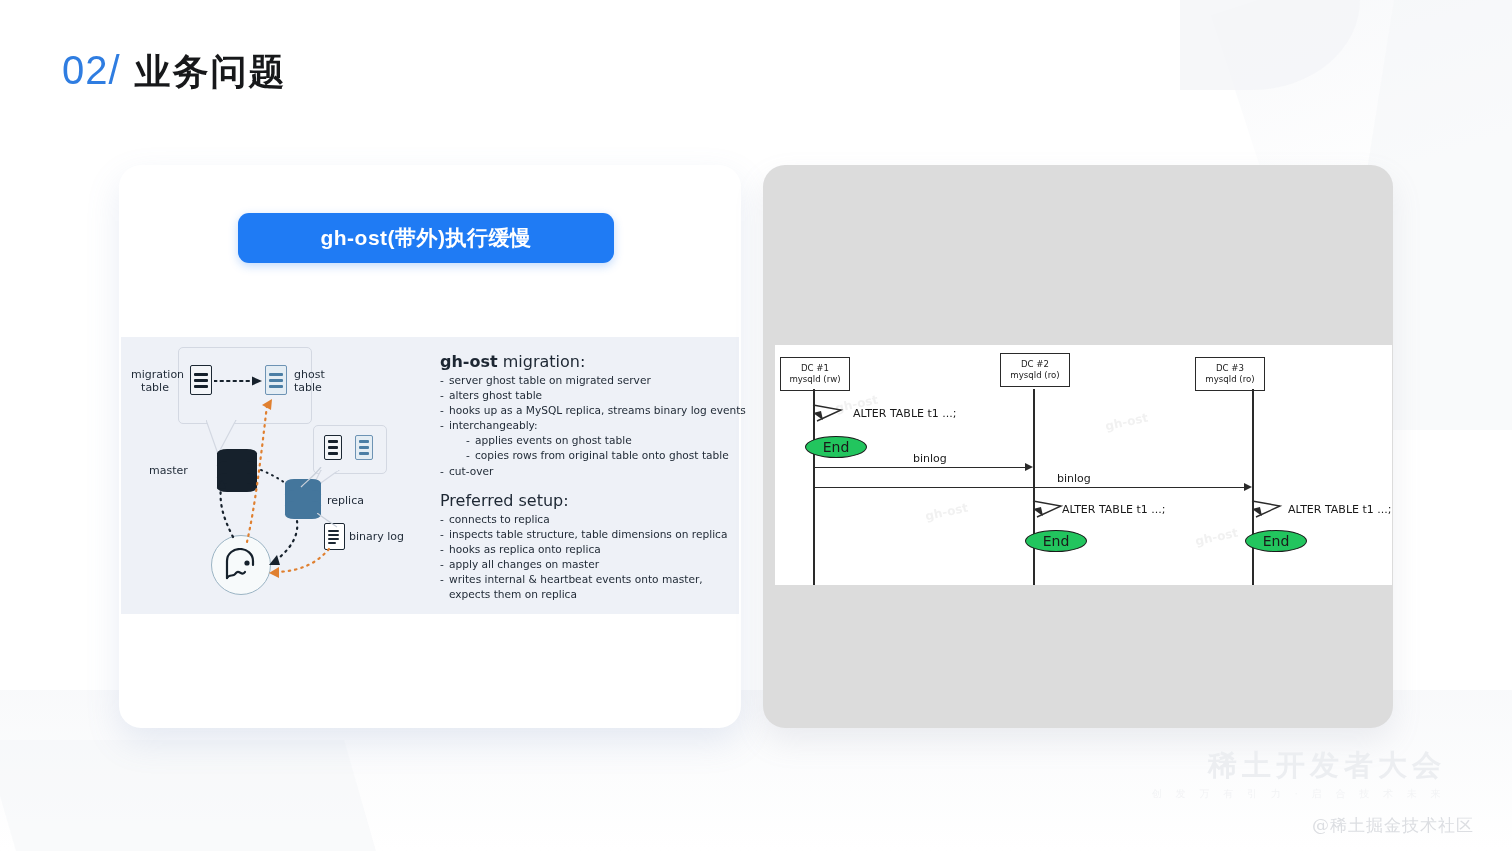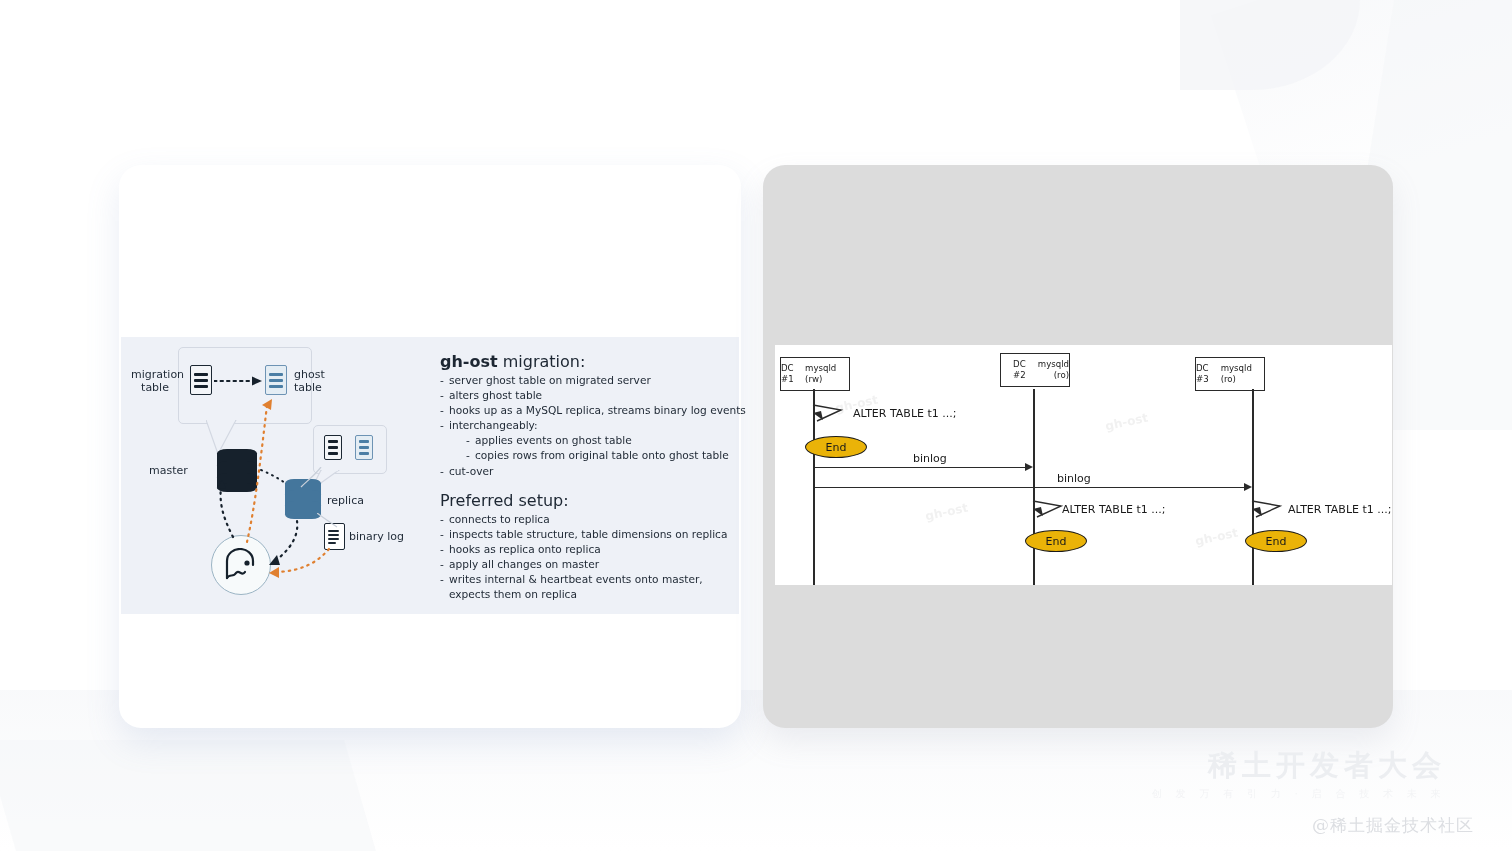--- a/index.html
+++ b/index.html
@@ -77,31 +77,31 @@
   #ghost-text li{font-size:10.6px;line-height:15.1px;white-space:nowrap;}
   #ghost-text li .d{display:inline-block;width:9px;}
   #ghost-text li.sub{padding-left:26px;}
   #ghost-text .gap{height:12px;}
   #ghost-text .cont{padding-left:9px;}
 
   
   #seq{position:absolute;left:775px;top:345px;width:617px;height:240px;background:#ffffff;overflow:hidden;}
   .lifeline{position:absolute;width:1.6px;background:#2a2a2a;}
   .dcbox{position:absolute;border:1.4px solid #2a2a2a;background:#fff;
-         display:flex;flex-direction:row;align-items:center;justify-content:center;
+         display:flex;flex-direction:column;align-items:center;justify-content:center;
          font-size:8.6px;line-height:11px;color:#1a1a1a;
          font-family:"DejaVu Sans","Liberation Sans",sans-serif;}
   .msgline{position:absolute;height:1.4px;background:#2a2a2a;}
   .arrowhead{position:absolute;width:0;height:0;
     border-top:4px solid transparent;border-bottom:4px solid transparent;border-left:8px solid #2a2a2a;}
   .msglabel{position:absolute;font-size:11px;color:#1a1a1a;
             font-family:"DejaVu Sans","Liberation Sans",sans-serif;white-space:nowrap;}
-  .endell{position:absolute;border:1.5px solid #1a1a1a;border-radius:50%;background:#eab308;
+  .endell{position:absolute;border:1.5px solid #1a1a1a;border-radius:50%;background:#22c55e;
           display:flex;align-items:center;justify-content:center;
-          font-size:11px;color:#1a1a1a;font-family:"DejaVu Sans","Liberation Sans",sans-serif;}
+          font-size:14px;color:#1a1a1a;font-family:"DejaVu Sans","Liberation Sans",sans-serif;}
   .selfcall{position:absolute;}
   .seqwm{position:absolute;font-size:12px;color:#f1f1f1;font-weight:700;
          font-family:"DejaVu Sans",sans-serif;user-select:none;}
 
   
   #wm-main{position:absolute;right:66px;bottom:50px;text-align:right;user-select:none;}
   #wm-title{font-size:29px;letter-spacing:5px;color:#eceef1;font-weight:700;line-height:1;}
   #wm-sub{font-size:10px;letter-spacing:5.5px;color:#f2f3f5;margin-top:7px;}
   #wm-handle{position:absolute;right:38px;bottom:14px;font-size:17px;color:#dcdee2;
              letter-spacing:1px;font-family:"DejaVu Serif","Liberation Serif",serif;}
@@ -112,22 +112,27 @@
 <div id="slide">
 
   <div class="bg-layer">
     <div class="bg-soft" style="left:1240px;top:-40px;width:320px;height:240px;transform:rotate(-18deg);opacity:.9;"></div>
     <div class="bg-shape" style="left:1360px;top:0;width:200px;height:430px;transform:skewX(-9deg);opacity:.55;"></div>
     <div class="bg-shape" style="left:1180px;top:-60px;width:180px;height:150px;border-radius:0 0 60% 0;opacity:.8;"></div>
     <div class="bg-soft" style="left:0;top:690px;width:1512px;height:161px;opacity:.8;"></div>
     <div class="bg-shape" style="left:0;top:740px;width:360px;height:111px;transform:skewX(16deg);opacity:.55;"></div>
   </div>
 
+  <div id="title-row">
+    <span id="title-num">02/</span>
+    <span id="title-text">业务问题</span>
+  </div>
 
   <div class="card" id="card-left"></div>
+  <div class="pill" id="pill-left">gh-ost(带外)执行缓慢</div>
 
   <div id="ghost-fig">
 
     <div class="callout" style="left:57px;top:10px;width:132px;height:75px;"></div>
 
     <svg style="position:absolute;left:85px;top:83px;width:34px;height:36px;">
       <polygon points="0,0 30,0 12,34" fill="#eef1f7" stroke="#d3d8e2" stroke-width="1.2"></polygon>
       <line x1="1" y1="0" x2="29" y2="0" stroke="#eef1f7" stroke-width="2.4"></line>
     </svg>
 

